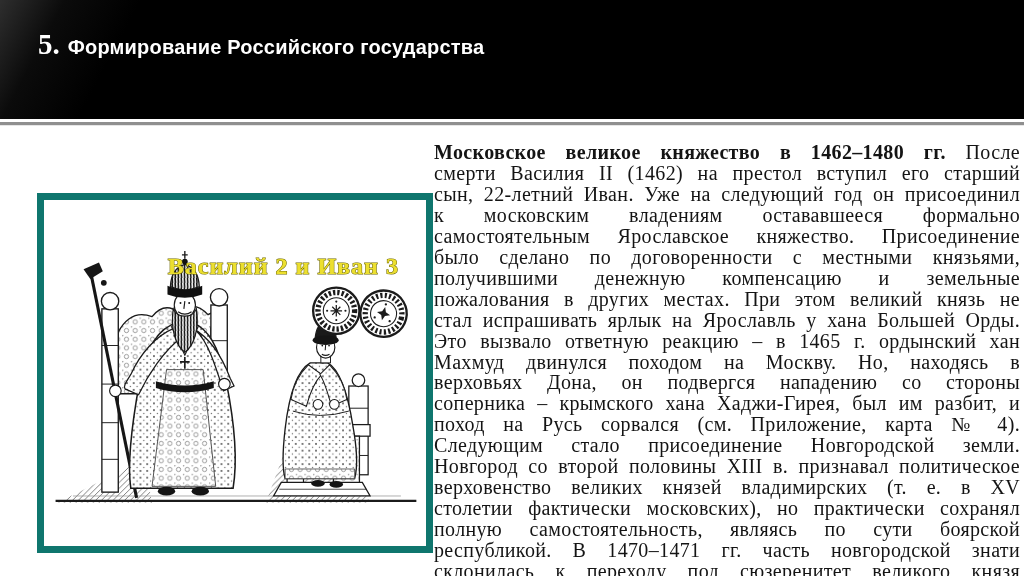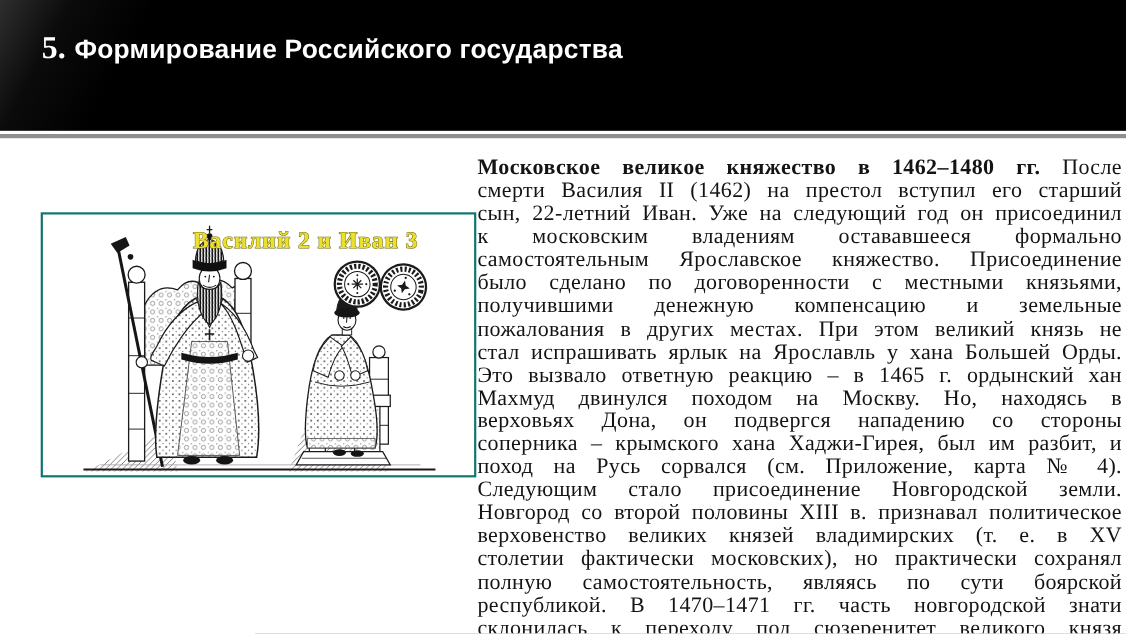--- a/index.html
+++ b/index.html
@@ -12,32 +12,32 @@
     position:absolute;top:0;left:0;width:1024px;height:119px;
     background:linear-gradient(118deg,#2e2e2e 0%,#0b0b0b 6%,#000 13%);
   }
   .title-line{
     position:absolute;left:38px;top:28px;color:#fff;white-space:nowrap;
   }
   .title-num{
     font-family:"Liberation Serif",serif;font-weight:bold;font-size:29px;
   }
   .title-text{
-    font-family:"Liberation Sans",sans-serif;font-weight:bold;font-size:24px;
+    font-family:"Liberation Sans",sans-serif;font-weight:bold;font-size:20px;
     letter-spacing:.2px;margin-left:8px;
   }
   
   .separator{
     position:absolute;top:119px;left:0;width:1024px;height:10px;
     background:linear-gradient(to bottom,#ffffff 0 3px,#8f8f8f 3px 6px,#e6e6e6 6px 7px,#ffffff 7px);
   }
   
   .image-frame{
-    position:absolute;left:37px;top:193px;width:396px;height:241px;
-    border:2px solid #0f766e;background:#fff;box-sizing:border-box;
+    position:absolute;left:37px;top:193px;width:396px;height:360px;
+    border:7px solid #0f766e;background:#fff;box-sizing:border-box;
   }
   .image-frame svg{display:block;width:100%;height:100%;}
   .cap{
     font-family:"Liberation Serif",serif;font-weight:bold;font-size:25px;
     letter-spacing:1px;paint-order:stroke;
   }
   
   .text-block{
     position:absolute;left:434px;top:142px;width:586px;
     font-size:20px;line-height:20.95px;color:#141414;

